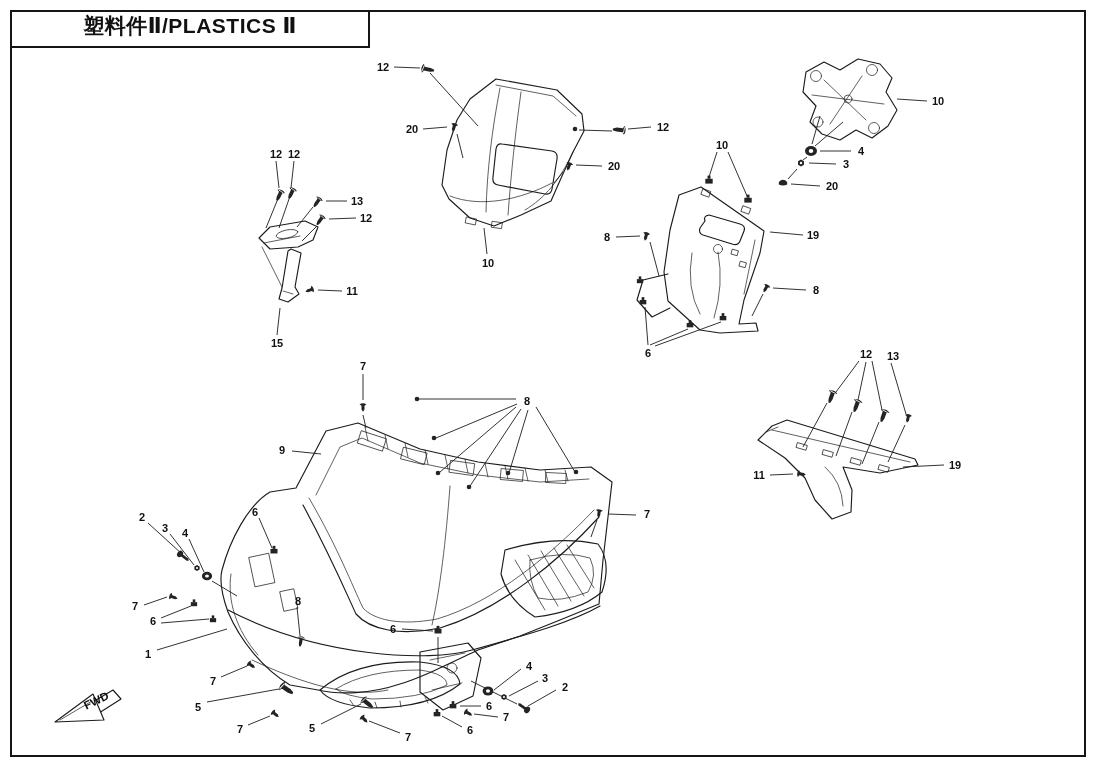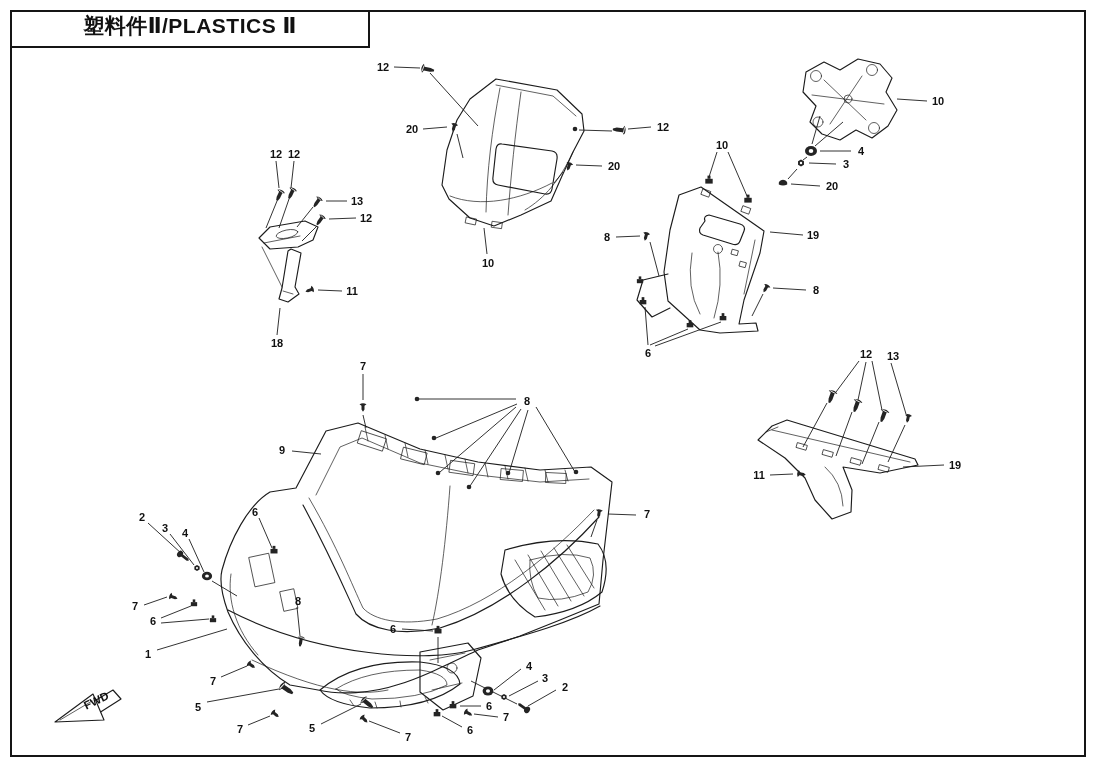--- a/index.html
+++ b/index.html
@@ -308,21 +308,21 @@
   <span class="co" style="left:383px;top:67px">12</span>
   <span class="co" style="left:412px;top:129px">20</span>
   <span class="co" style="left:663px;top:127px">12</span>
   <span class="co" style="left:614px;top:166px">20</span>
   <span class="co" style="left:488px;top:263px">10</span>
   <span class="co" style="left:276px;top:154px">12</span>
   <span class="co" style="left:294px;top:154px">12</span>
   <span class="co" style="left:357px;top:201px">13</span>
   <span class="co" style="left:366px;top:218px">12</span>
   <span class="co" style="left:352px;top:291px">11</span>
-  <span class="co" style="left:277px;top:343px">18</span>
+  <span class="co" style="left:277px;top:343px">15</span>
   <span class="co" style="left:938px;top:101px">10</span>
   <span class="co" style="left:861px;top:151px">4</span>
   <span class="co" style="left:846px;top:164px">3</span>
   <span class="co" style="left:832px;top:186px">20</span>
   <span class="co" style="left:722px;top:145px">10</span>
   <span class="co" style="left:607px;top:237px">8</span>
   <span class="co" style="left:813px;top:235px">19</span>
   <span class="co" style="left:816px;top:290px">8</span>
   <span class="co" style="left:648px;top:353px">6</span>
   <span class="co" style="left:866px;top:354px">12</span>

